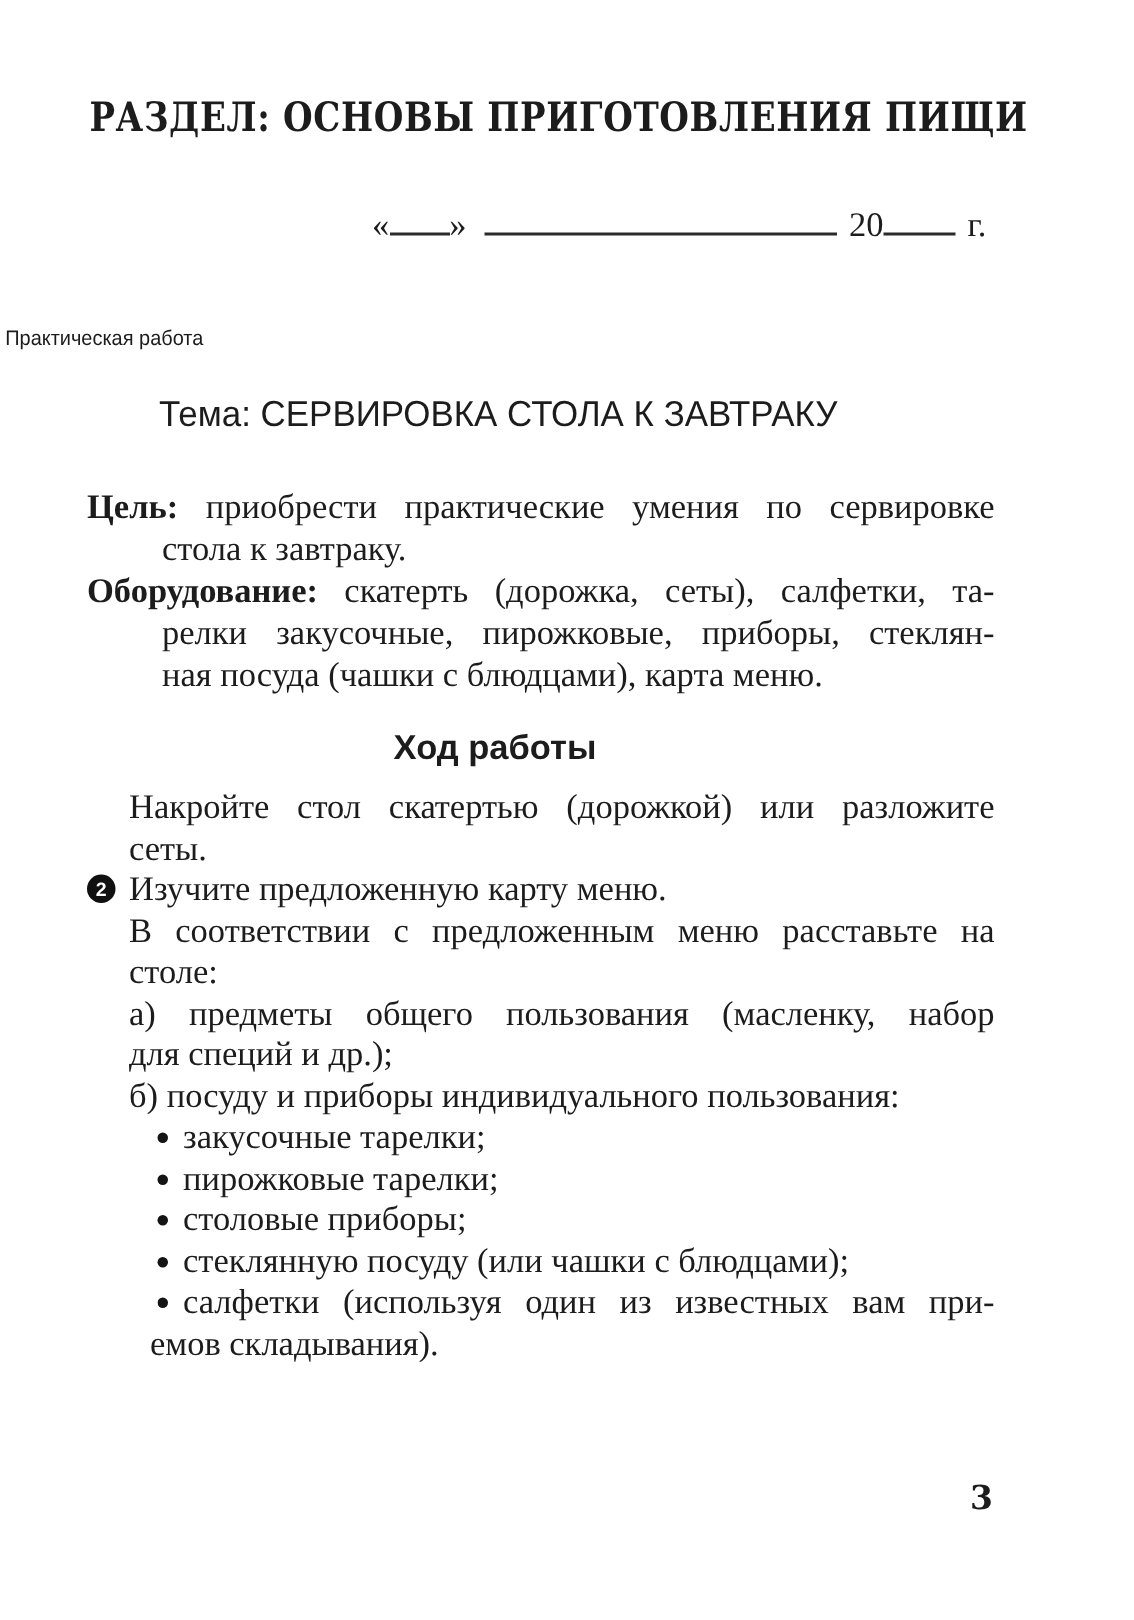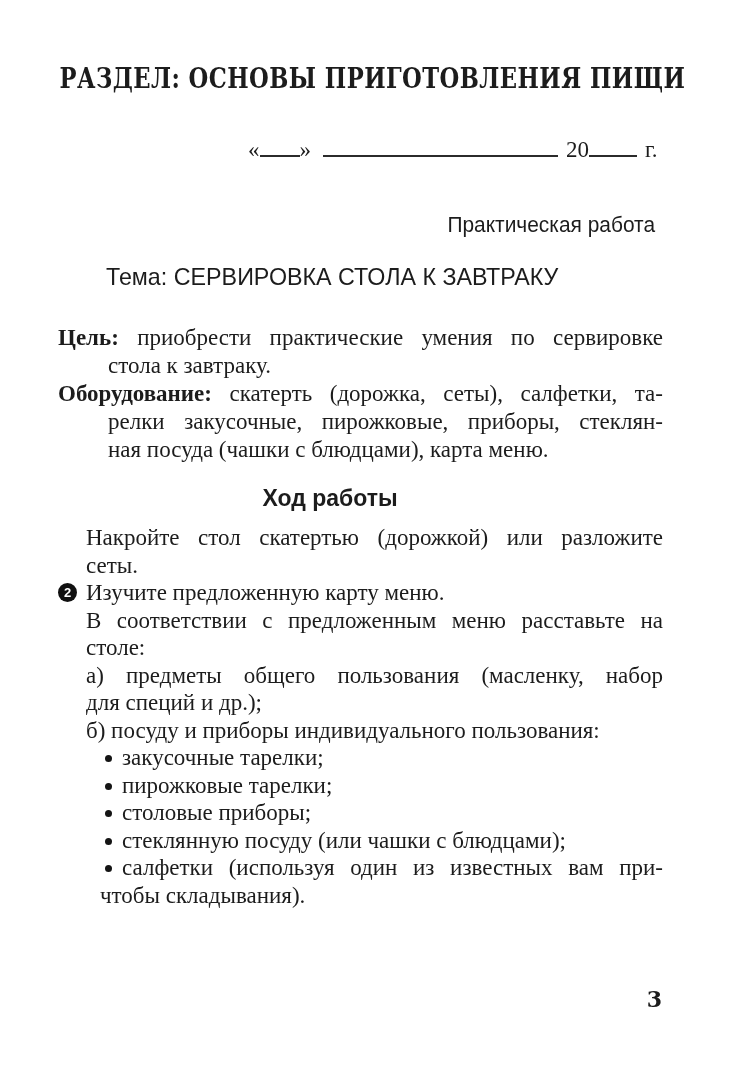--- a/index.html
+++ b/index.html
@@ -8,22 +8,22 @@
     font-family:"Liberation Serif", serif;color:#1c1c1c;overflow:hidden;
   }
   
   .section-title{
     position:absolute;top:62px;left:0;right:96px;text-align:center;
     font-family:"DejaVu Serif", serif;font-weight:bold;font-size:27px;line-height:34px;
     white-space:nowrap;
   }
   .section-title .squeeze{display:inline-block;transform:scaleX(.84);transform-origin:center;letter-spacing:.5px;}
   .subtitle{
-    position:absolute;top:212px;left:0;right:96px;text-align:right;
-    font-family:"Liberation Sans", sans-serif;font-size:22px;line-height:26px;white-space:nowrap;
+    position:absolute;top:212px;left:0;right:96px;text-align:left;
+    font-family:"Liberation Sans", sans-serif;font-size:14px;line-height:26px;white-space:nowrap;
   }
   .subtitle .squeeze{display:inline-block;transform:scaleX(.95);transform-origin:center;}
   .topic-line{
     position:absolute;top:261px;left:0;right:92px;text-align:center;
     font-family:Liberation Sans, sans-serif;font-size:24px;line-height:32px;white-space:nowrap;
   }
   .topic-line .squeeze{display:inline-block;transform:scaleX(.97);transform-origin:center;}
   .work-heading{
     position:absolute;top:484px;left:0;right:96px;text-align:center;
     font-family:"Liberation Sans", sans-serif;font-weight:bold;font-size:23px;line-height:28px;
@@ -120,19 +120,19 @@
     </div>
     <div class="line"><span>столе:</span></div>
     <div class="line jl"><span>а) предметы общего пользования (масленку, набор</span></div>
     <div class="line"><span>для специй и др.);</span></div>
     <div class="line"><span>б) посуду и приборы индивидуального пользования:</span></div>
     <div class="line bullet-line"><span class="dot"></span><span>закусочные тарелки;</span></div>
     <div class="line bullet-line"><span class="dot"></span><span>пирожковые тарелки;</span></div>
     <div class="line bullet-line"><span class="dot"></span><span>столовые приборы;</span></div>
     <div class="line bullet-line"><span class="dot"></span><span>стеклянную посуду (или чашки с блюдцами);</span></div>
     <div class="line bullet-line jl"><span class="dot"></span><span>салфетки (используя один из известных вам при-</span></div>
-    <div class="line bullet-wrap-line"><span>чтобы складывания).</span></div>
+    <div class="line bullet-wrap-line"><span>емов складывания).</span></div>
   </div>
 
 
   <div class="page-number">3</div>
 
 </div>
 
 </body></html>

